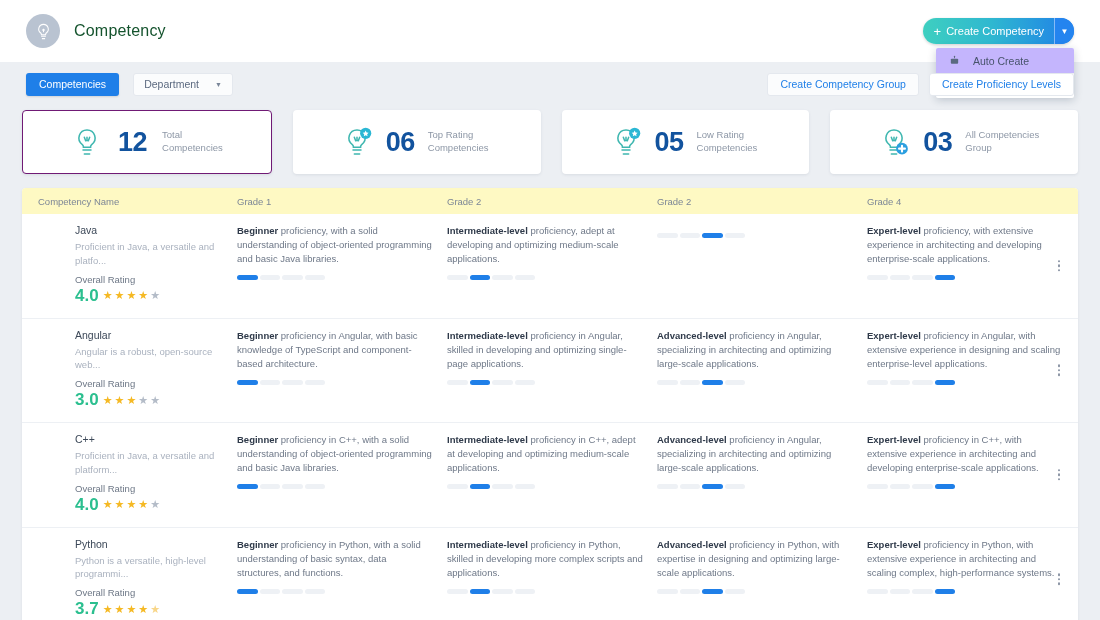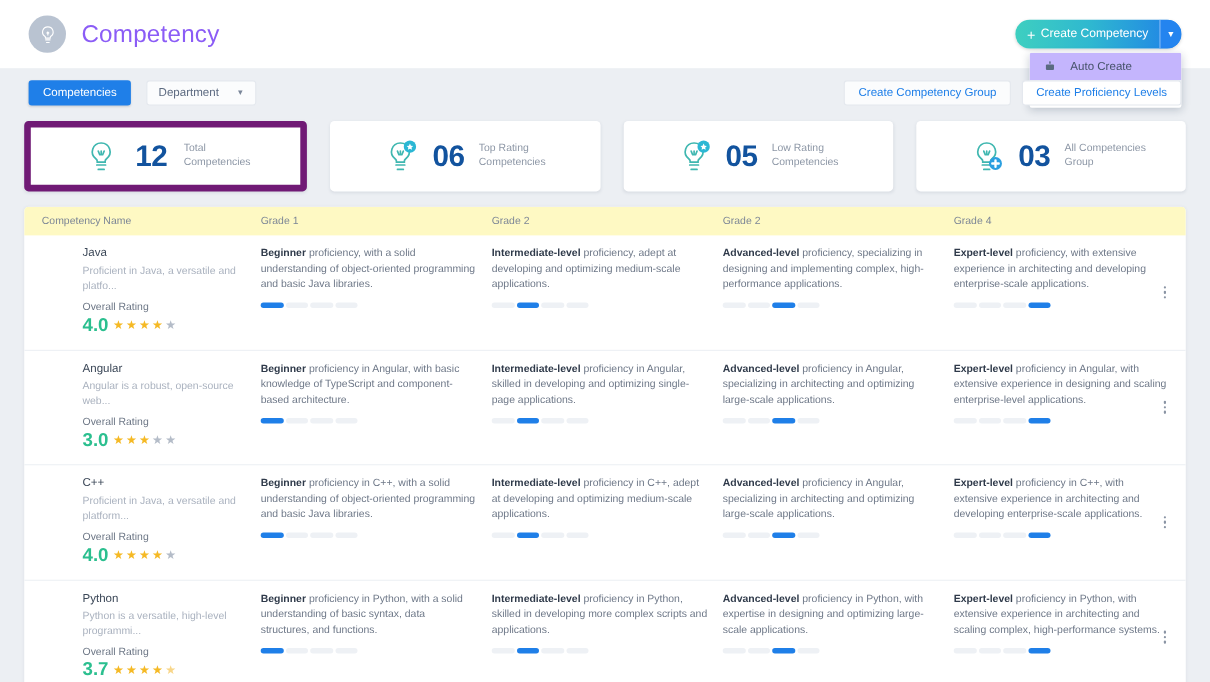--- a/index.html
+++ b/index.html
@@ -15,21 +15,21 @@
     height: 62px; background: #ffffff;
     display: flex; align-items: center;
     padding: 0 26px; position: relative;
   }
   .brand { display: flex; align-items: center; gap: 14px; }
   .brand-badge {
     width: 34px; height: 34px; border-radius: 50%;
     background: #b9c3d1; display: flex;
     align-items: center; justify-content: center;
   }
-  .brand-title { font-size: 22px; color: #8b5cf6; letter-spacing: .2px; }
+  .brand-title { font-size: 16px; color: #14532d; letter-spacing: .2px; }
 
   .topright { margin-left: auto; position: relative; }
   .create-btn {
     display: flex; align-items: center; height: 26px;
     border-radius: 13px; overflow: hidden;
     background: linear-gradient(90deg,#3ecfc0 0%,#2fb8d0 45%,#1f7fe8 100%);
     color: #fff; font-size: 11px; cursor: pointer;
     box-shadow: 0 1px 3px rgba(0,0,0,.18);
   }
   .create-btn .plus { padding: 0 5px 0 11px; font-size: 13px; line-height: 1; }
@@ -92,21 +92,21 @@
   }
 
   
   .stats { display: flex; gap: 21px; padding: 4px 22px 0; }
   .stat-card {
     flex: 1; height: 64px; background: #fff;
     border-radius: 4px; display: flex; align-items: center;
     padding-left: 48px; gap: 13px;
     box-shadow: 0 1px 3px rgba(40,60,90,.10);
   }
-  .stat-card.active { border: 6px solid #701a75; gap: 15px; }
+  .stat-card.active { border: 1px solid #701a75; gap: 15px; }
   .stat-ico { width: 32px; height: 34px; position: relative; flex: none; }
   .stat-num {
     font-size: 27px; font-weight: bold; color: #12539e;
     letter-spacing: -.5px;
   }
   .stat-lbl { font-size: 9.5px; color: #8d97a6; line-height: 1.35; }
 
   
   .tablewrap { padding: 14px 22px 0; }
   .table { background: #fff; border-radius: 4px; overflow: hidden;
@@ -281,21 +281,20 @@
     <div class="colg">
       <div class="gtext"><b>Intermediate-level</b> proficiency, adept at developing and optimizing medium-scale applications.</div>
       <div class="pbar">
               <span class="seg"></span>
               <span class="seg on"></span>
               <span class="seg"></span>
               <span class="seg"></span>
             </div>
     </div>
     <div class="colg">
-      <div class="gtext"><b>Advanced-level</b> proficiency, specializing in designing and implementing complex, high-performance applications.</div>
       <div class="pbar">
               <span class="seg"></span>
               <span class="seg"></span>
               <span class="seg on"></span>
               <span class="seg"></span>
             </div>
     </div>
     <div class="colg">
       <div class="gtext"><b>Expert-level</b> proficiency, with extensive experience in architecting and developing enterprise-scale applications.</div>
       <div class="pbar">

